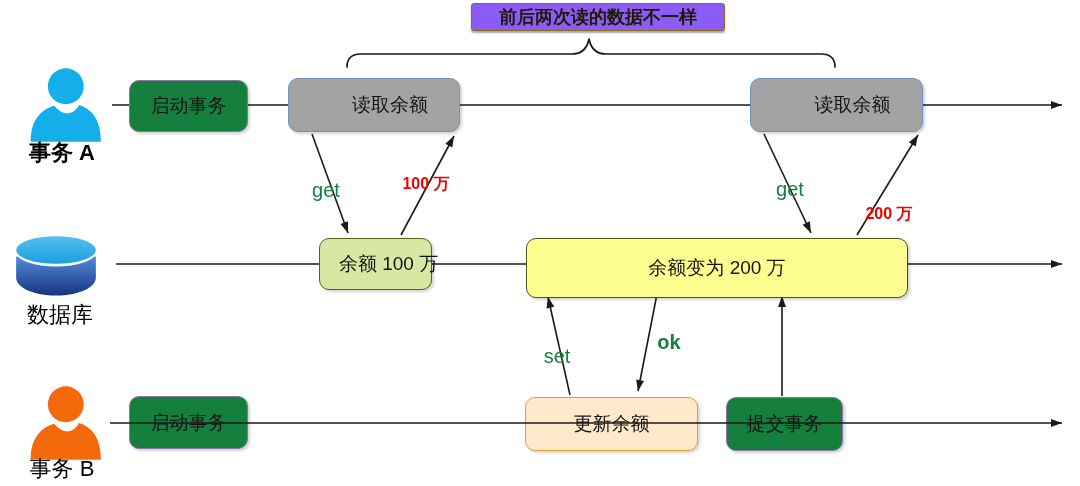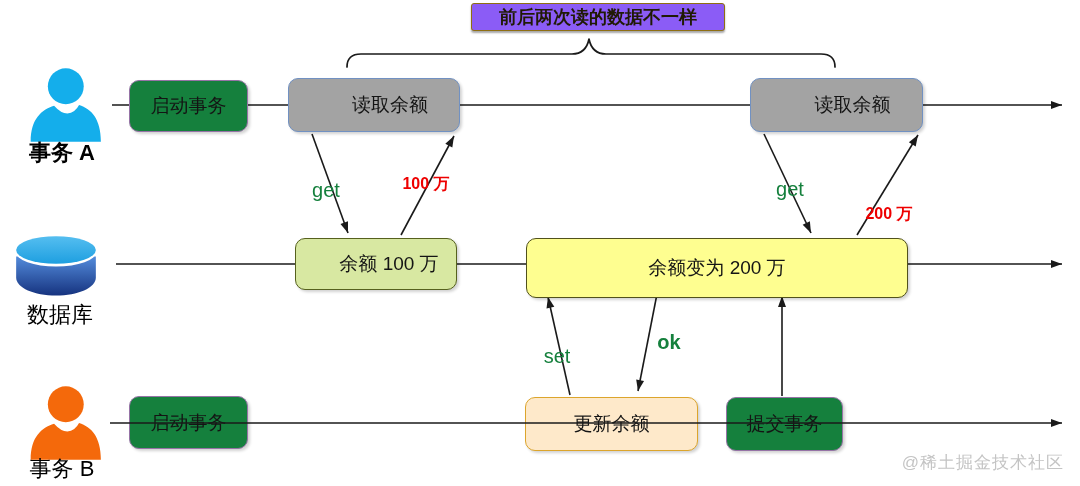--- a/index.html
+++ b/index.html
@@ -148,21 +148,21 @@
       <circle cx="51" cy="26" r="23" fill="#F4690B"></circle>
       <path d="M 6 97 C 6 68 20 56 36 51 Q 45 61 53 61 Q 63 60 68 50 C 84 55 96 68 96 97 Z" fill="#F4690B"></path>
     </svg>
   </div>
   <div class="actor-label" style="left:16px; top:454px; width:92px;">事务 B</div>
 
   <div class="node lavender" style="left:129px; top:80px; width:119px; height:52px;">启动事务</div>
   <div class="node blue" style="left:288px; top:78px; width:172px; height:54px;">读取余额</div>
   <div class="node blue" style="left:750px; top:78px; width:173px; height:54px;">读取余额</div>
 
-  <div class="node green" style="left:295px; top:238px; width:162px; height:52px;padding-left:26px;">余额 100 万</div>
+  <div class="node green" style="left:319px; top:238px; width:113px; height:52px;padding-left:26px;">余额 100 万</div>
   <div class="node yellow" style="left:526px; top:238px; width:382px; height:60px;">余额变为 200 万</div>
 
   <div class="node lavender" style="left:129px; top:396px; width:119px; height:53px;">启动事务</div>
   <div class="node orange" style="left:525px; top:397px; width:173px; height:54px;">更新余额</div>
   <div class="node lavender" style="left:726px; top:397px; width:117px; height:54px;">提交事务</div>
 
   <span class="float-label" style="left:326px; top:190px;">get</span>
   <span class="float-label red-bold" style="left:426px; top:184px;">100 万</span>
   <span class="float-label" style="left:790px; top:189px;">get</span>
   <span class="float-label red-bold" style="left:889px; top:170px;margin-top:44px;">200 万</span>
@@ -171,15 +171,14 @@
 
   <svg class="layer fg-layer" viewBox="0 0 1080 486">
     <defs>
       <marker id="ah2" viewBox="0 0 13 10" refX="12" refY="5" markerWidth="13" markerHeight="10" markerUnits="userSpaceOnUse" orient="auto">
         <path d="M1 1 L12 5 L1 9 Z" fill="#1a1a1a"></path>
       </marker>
     </defs>
     <path d="M 110 423 L 1062 423" stroke="#1a1a1a" stroke-width="1.7" fill="none" marker-end="url(#ah2)"></path>
   </svg>
 
-  <div class="watermark">@稀土掘金技术社区</div>
 
 </div>
 
 </body></html>

